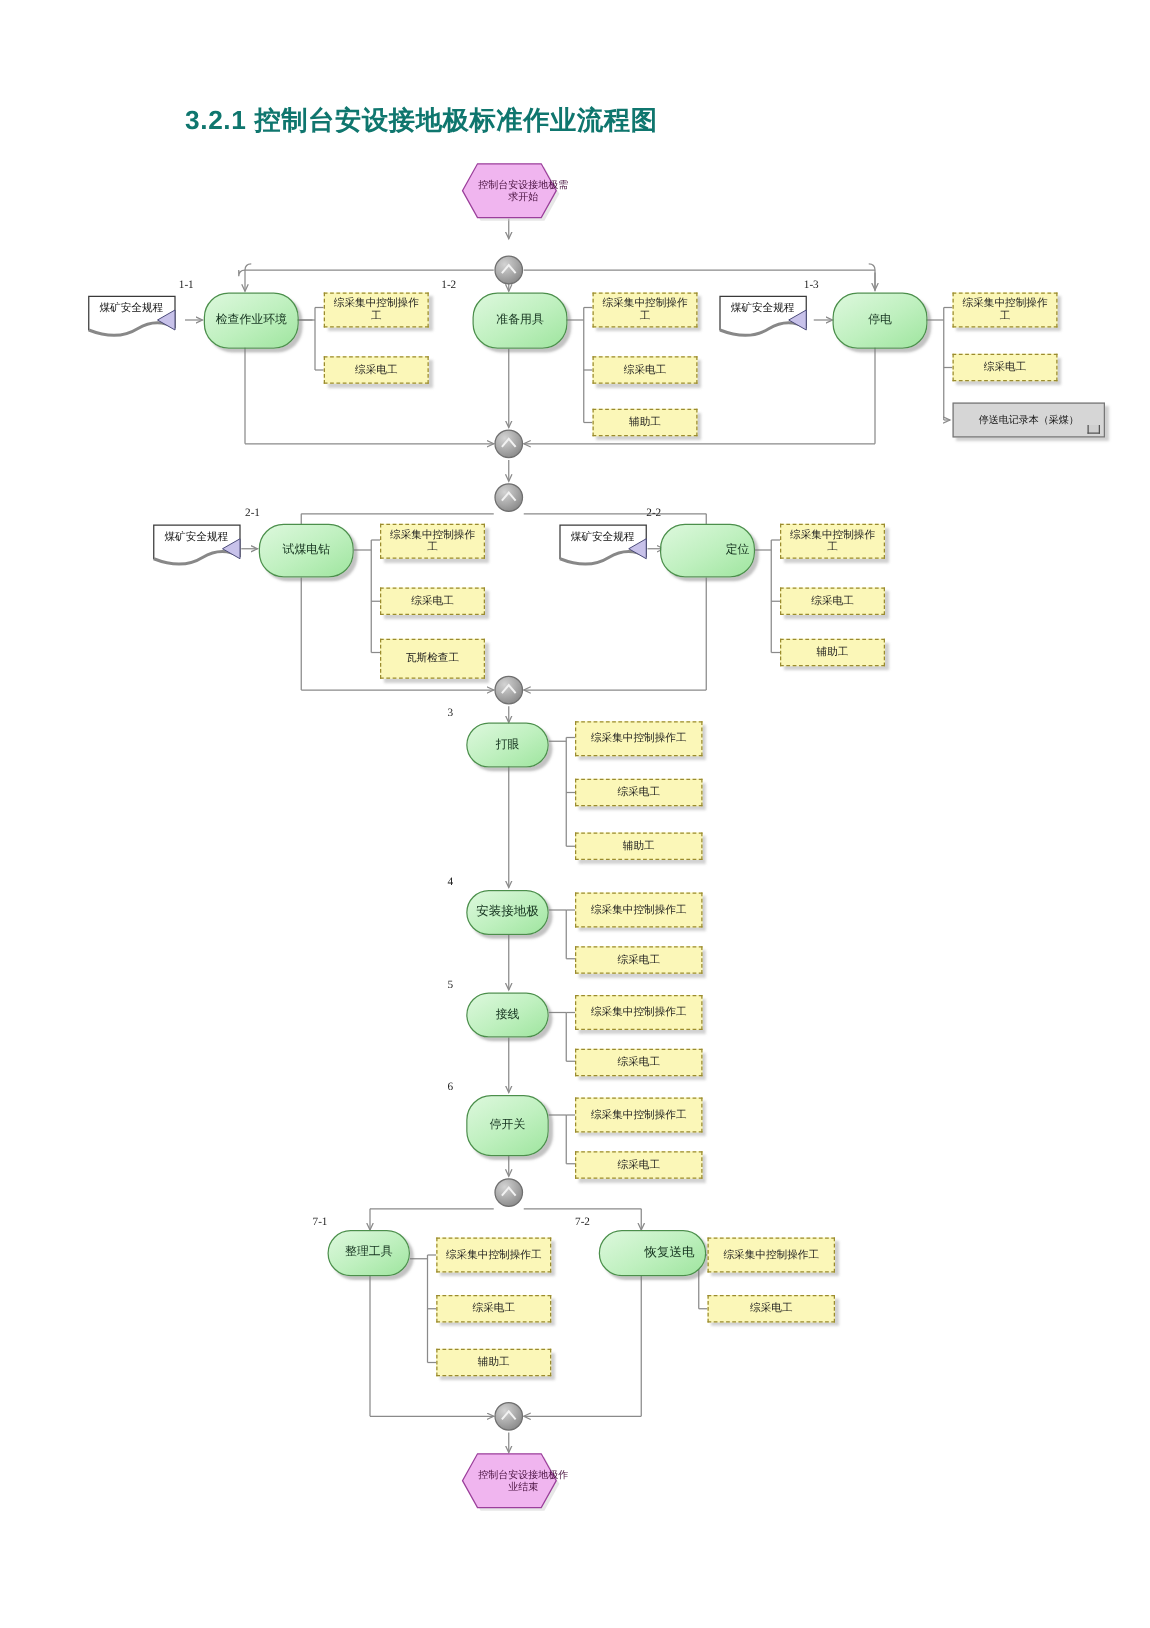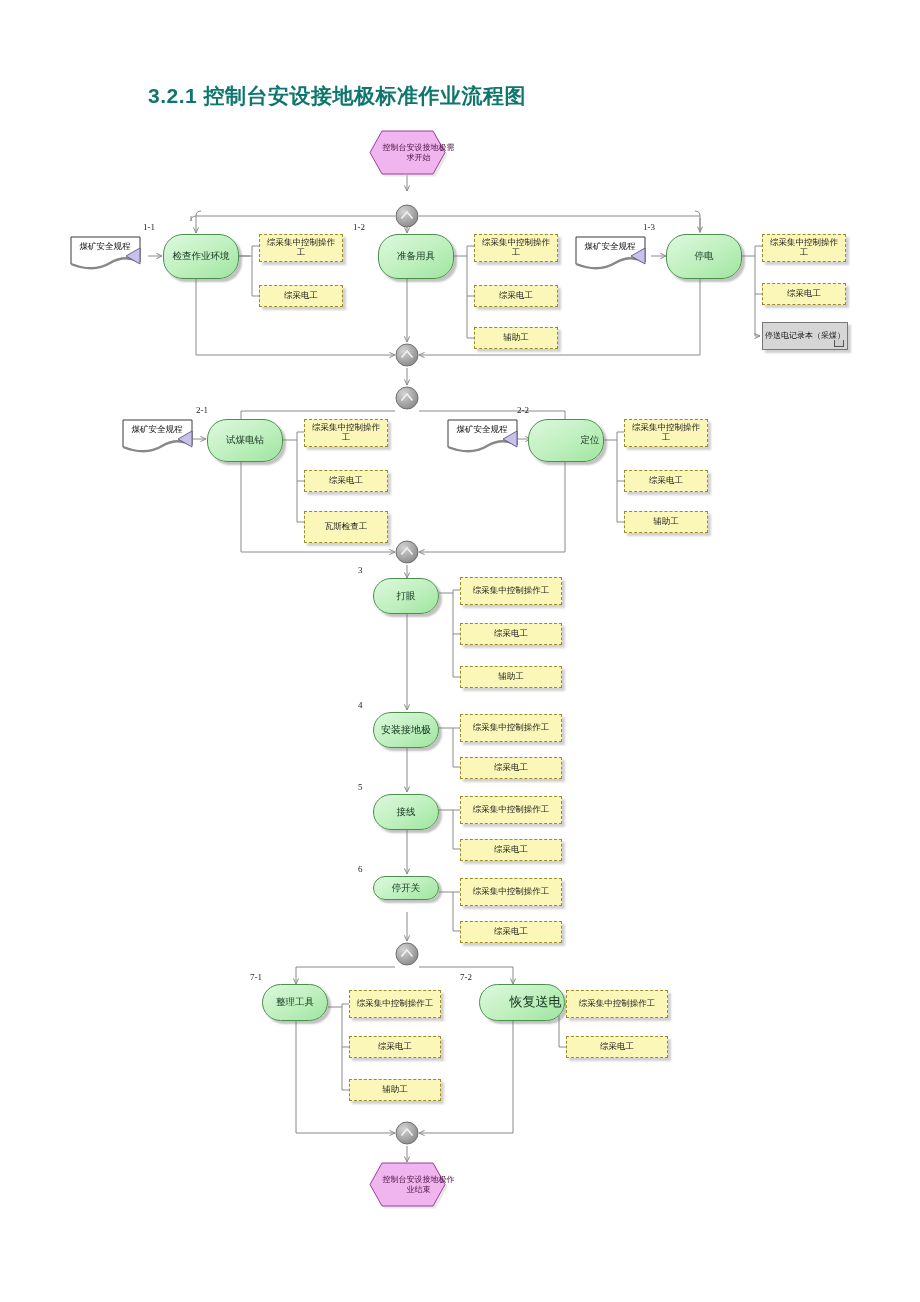--- a/index.html
+++ b/index.html
@@ -42,21 +42,21 @@
     display:flex;align-items:center;justify-content:center;text-align:center;
     color:#1a1a1a;line-height:1.12;padding:0 3px;
   }
 
   
   .rec{
     border:1px solid #777;
     background:#d6d6d6;
     box-shadow:3px 3px 2px rgba(150,150,150,.45);
     display:flex;align-items:center;justify-content:center;text-align:center;
-    color:#111;line-height:1.12;padding:0 0;position:absolute;
+    color:#111;line-height:1.12;padding:0 18px;position:absolute;
   }
   .rec .corner{
     position:absolute;right:3px;bottom:2px;width:8px;height:6px;
     border:1px solid #555;border-top:none;background:#cfcfcf;
   }
 
   
   .doc{position:absolute;}
   .doc .txt{
     position:absolute;left:0;top:0;width:100%;height:22px;
@@ -359,28 +359,28 @@
   <div class="node proc" style="left:373px;top:712px;width:66px;height:36px;font-size:10px;">安装接地极</div>
   <div class="node role" style="left:460px;top:714px;width:102px;height:28px;font-size:8.5px;">综采集中控制操作工</div>
   <div class="node role" style="left:460px;top:757px;width:102px;height:22px;font-size:8.5px;">综采电工</div>
 
   <div class="idx" style="left:358px;top:782px;font-size:9px;">5</div>
   <div class="node proc" style="left:373px;top:794px;width:66px;height:36px;font-size:9.5px;">接线</div>
   <div class="node role" style="left:460px;top:796px;width:102px;height:28px;font-size:8.5px;">综采集中控制操作工</div>
   <div class="node role" style="left:460px;top:839px;width:102px;height:22px;font-size:8.5px;">综采电工</div>
 
   <div class="idx" style="left:358px;top:864px;font-size:9px;">6</div>
-  <div class="node proc" style="left:373px;top:876px;width:66px;height:24px;font-size:9.5px;text-align:center;">停开关</div>
+  <div class="node proc" style="left:373px;top:876px;width:66px;height:49px;font-size:9.5px;text-align:center;">停开关</div>
   <div class="node role" style="left:460px;top:878px;width:102px;height:28px;font-size:8.5px;">综采集中控制操作工</div>
   <div class="node role" style="left:460px;top:921px;width:102px;height:22px;font-size:8.5px;">综采电工</div>
 
   <div class="idx" style="left:250px;top:972px;font-size:9px;">7-1</div>
   <div class="node proc" style="left:262px;top:984px;width:66px;height:37px;font-size:9.5px;">整理工具</div>
   <div class="node role" style="left:349px;top:990px;width:92px;height:28px;font-size:8.5px;">综采集中控制操作工</div>
   <div class="node role" style="left:349px;top:1036px;width:92px;height:22px;font-size:8.5px;">综采电工</div>
   <div class="node role" style="left:349px;top:1079px;width:92px;height:22px;font-size:8.5px;">辅助工</div>
 
   <div class="idx" style="left:460px;top:972px;font-size:9px;">7-2</div>
-  <div class="node proc" style="left:479px;top:984px;width:86px;height:37px;font-size:13px;padding-left:27px;">恢复送电</div>
+  <div class="node proc" style="left:479px;top:984px;width:86px;height:37px;font-size:10px;padding-left:27px;">恢复送电</div>
   <div class="node role" style="left:566px;top:990px;width:102px;height:28px;font-size:8.5px;">综采集中控制操作工</div>
   <div class="node role" style="left:566px;top:1036px;width:102px;height:22px;font-size:8.5px;">综采电工</div>
 
 </div>
 
 </body></html>

